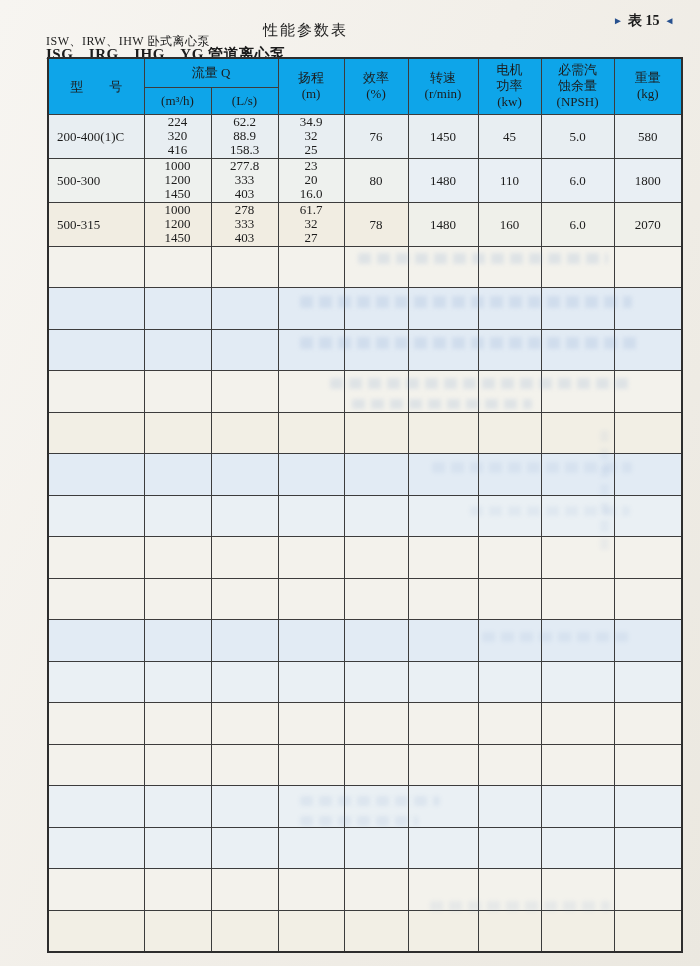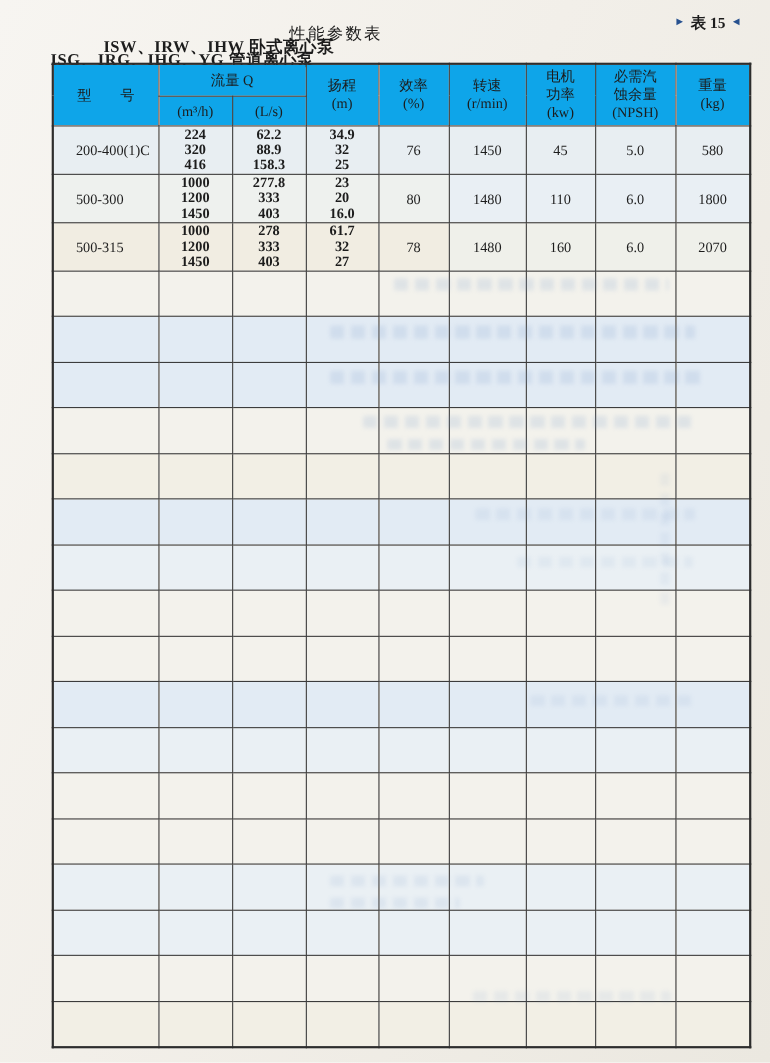--- a/index.html
+++ b/index.html
@@ -4,50 +4,50 @@
 <style>
   html,body{margin:0;padding:0;}
   body{
     width:700px;height:966px;position:relative;overflow:hidden;
     background:linear-gradient(115deg,#f7f5f1 0%,#f2efe9 45%,#ebe8e0 100%);
     font-family:"Liberation Serif","DejaVu Serif",serif;
     color:#1c1c1c;
   }
   
   .title-line1{position:absolute;left:46px;top:9px;font-size:15px;font-weight:bold;letter-spacing:.5px;white-space:nowrap;margin-top:36px;}
-  .title-line2{position:absolute;left:46px;top:33px;font-size:15px;font-weight:bold;letter-spacing:.5px;white-space:nowrap;margin-left:48px;}
+  .title-line2{position:absolute;left:46px;top:33px;font-size:12px;font-weight:normal;letter-spacing:.5px;white-space:nowrap;}
   .table-title{position:absolute;left:263px;top:21px;font-size:15px;font-weight:normal;letter-spacing:2px;white-space:nowrap;}
   .page-marker{position:absolute;left:613px;top:12px;font-size:14px;font-weight:bold;display:flex;align-items:center;gap:5px;white-space:nowrap;}
   .page-marker .arr{color:#27518f;font-size:10px;line-height:1;}
 
   
   table.params{
     position:absolute;left:47px;top:57px;width:634px;
     border-collapse:collapse;table-layout:fixed;
     border:2px solid #2d2d2d;
   }
   .params th,.params td{
     border:1px solid #3c3c3c;
     text-align:center;vertical-align:middle;
     padding:0;font-weight:normal;
     font-size:13px;line-height:15px;overflow:hidden;
   }
   .params thead th{background:#0ea5e9;}
   .params thead tr.h-top{height:29px;}
   .params thead tr.h-sub{height:27px;}
   .hl{display:block;line-height:16px;}
-  .ln{display:block;line-height:14px;font-weight:bold;}
+  .ln{display:block;line-height:14px;}
 
   tr.r-data{height:44px;}
   tr.r1 td{background:#e8eef2;}
   tr.r2 td{background:#eef1ee;}
   tr.r2 td:nth-child(n+6){background:#e9eff4;}
   tr.r3 td{background:#f1ede2;}
   tr.r3 td:nth-child(n+6){background:#eff0ea;}
-  td.model{text-align:left;padding-left:20px;}
+  td.model{text-align:left;padding-left:8px;}
 
   tr.r-empty{height:41.5px;}
   tr.t-w  td{background:#f3f2ec;}
   tr.t-b  td{background:#e2ebf4;}
   tr.t-bl td{background:#eaf0f4;}
   tr.t-c  td{background:#f2efe5;}
 
   
   .smudge{
     position:absolute;pointer-events:none;z-index:5;

